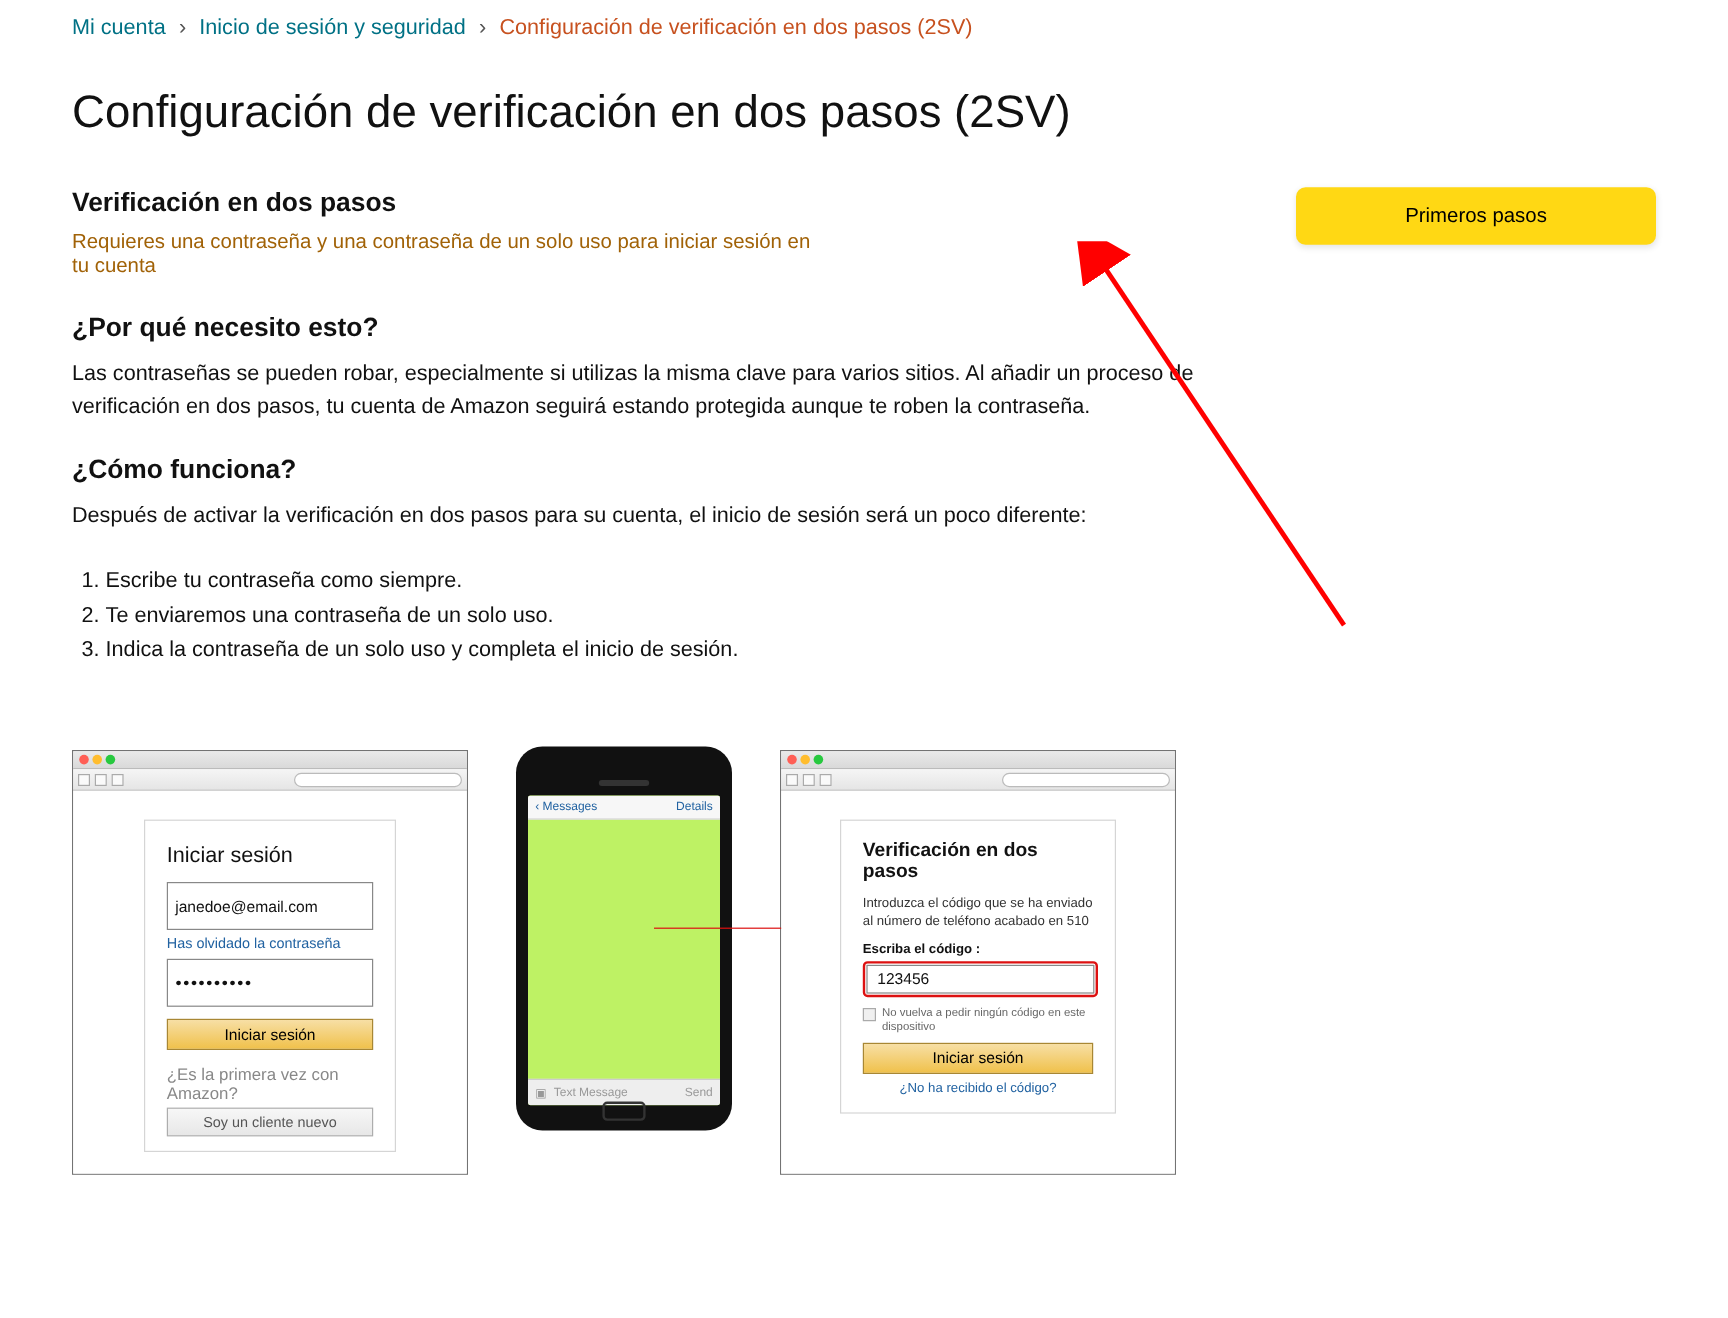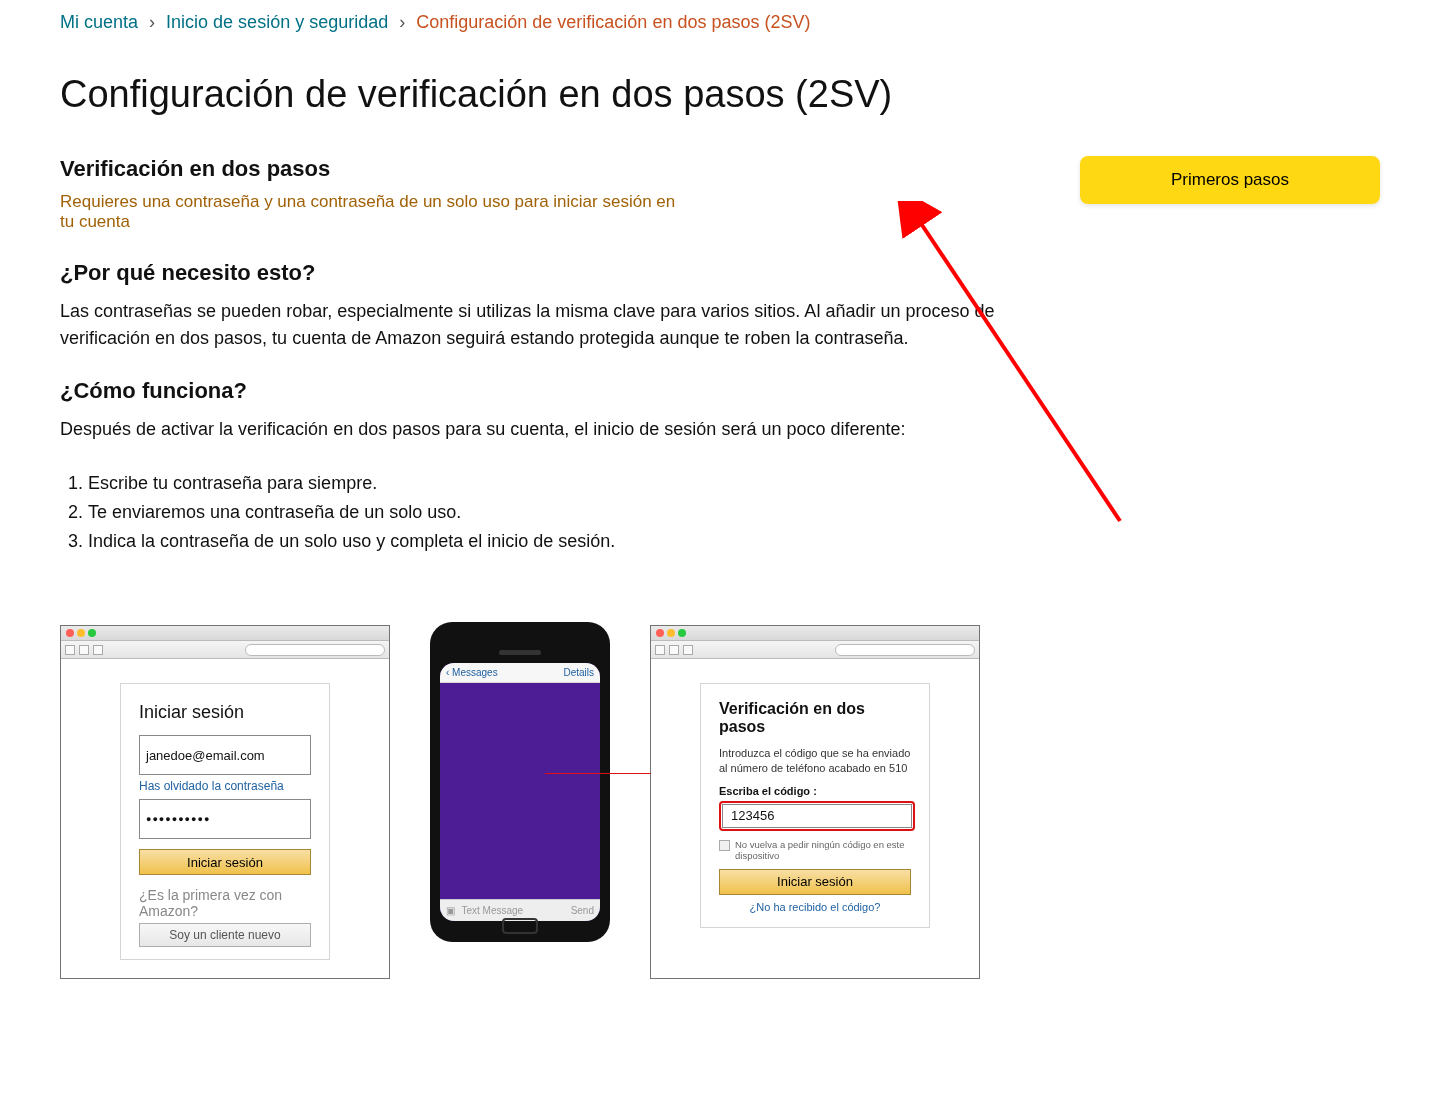--- a/index.html
+++ b/index.html
@@ -122,21 +122,21 @@
     .phone {
       width: 180px;
       height: 320px;
       background:#111;
       border-radius:22px;
       padding:28px 10px 34px;
       position:relative;
       align-self:center;
     }
     .phone .speaker{width:42px;height:5px;background:#333;border-radius:3px;margin:0 auto 8px;}
-    .phone .screen{background:#4c1d95;height:100%;border-radius:14px;position:relative;overflow:hidden;}
+    .phone .screen{background:#bef264;height:100%;border-radius:2px;position:relative;overflow:hidden;}
     .phone .msghdr{display:flex;justify-content:space-between;padding:4px 6px;font-size:10px;border-bottom:1px solid #d5d5d5;background:#f7f7f7;}
     .phone .msghdr .back{color:#2162a1;} .phone .msghdr .det{color:#2162a1;}
     .phone .bubble{
       position:absolute; left:8px; top:140px;
       background:#e5e5e5; border:1px solid #c9c9c9; border-radius:10px;
       padding:6px 8px; font-size:11px; line-height:1.2; width:130px;
     }
     .phone .bubble .code{color:#2162a1;font-weight:700;border:2px solid #d11; padding:0 3px; border-radius:3px; display:inline-block;}
     .phone .msgbar{position:absolute;bottom:0;left:0;right:0;height:22px;background:#eee;border-top:1px solid #ccc;display:flex;align-items:center;padding:0 6px;font-size:10px;color:#999;justify-content:space-between;}
     .phone .homebtn{position:absolute;bottom:8px;left:50%;transform:translateX(-50%);width:36px;height:16px;border:2px solid #333;border-radius:4px;}
@@ -191,21 +191,21 @@
   </svg>
 </div>
 
 <h2 class="section">¿Por qué necesito esto?</h2>
 <p class="body">Las contraseñas se pueden robar, especialmente si utilizas la misma clave para varios sitios. Al añadir un proceso de verificación en dos pasos, tu cuenta de Amazon seguirá estando protegida aunque te roben la contraseña.</p>
 
 <h2 class="section">¿Cómo funciona?</h2>
 <p class="body">Después de activar la verificación en dos pasos para su cuenta, el inicio de sesión será un poco diferente:</p>
 
 <ol class="steps">
-  <li>Escribe tu contraseña para siempre.</li>
+  <li>Escribe tu contraseña como siempre.</li>
   <li>Te enviaremos una contraseña de un solo uso.</li>
   <li>Indica la contraseña de un solo uso y completa el inicio de sesión.</li>
 </ol>
 
 <div class="illus-row">
 
   <div class="browser">
     <div class="chrome">
       <span class="dot r"></span>
       <span class="dot y"></span>

